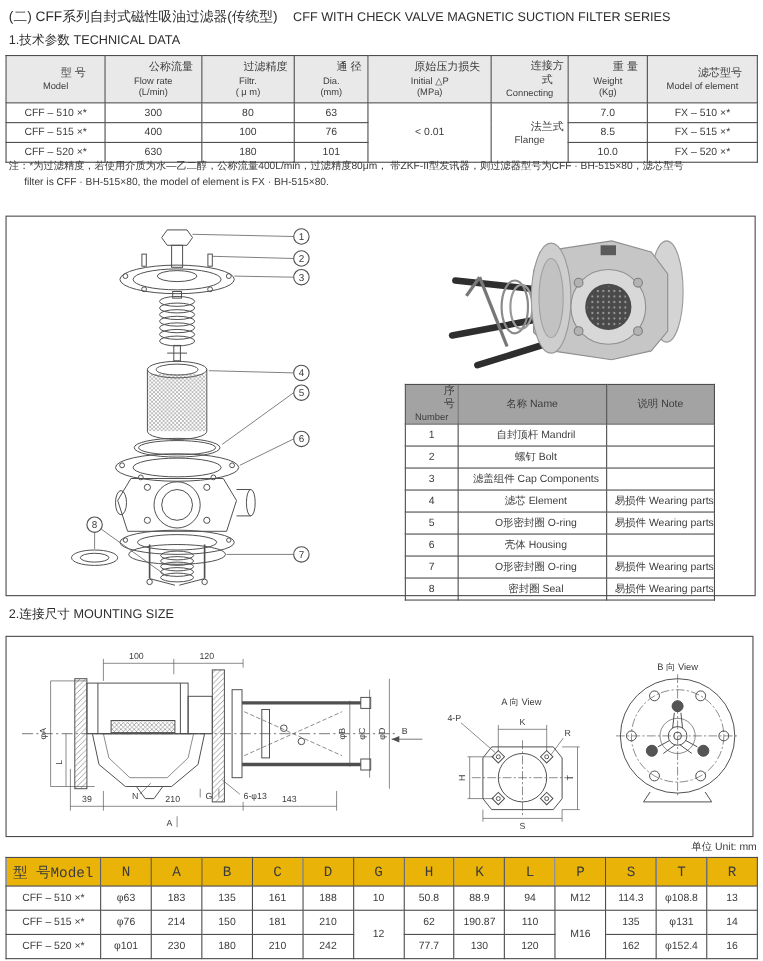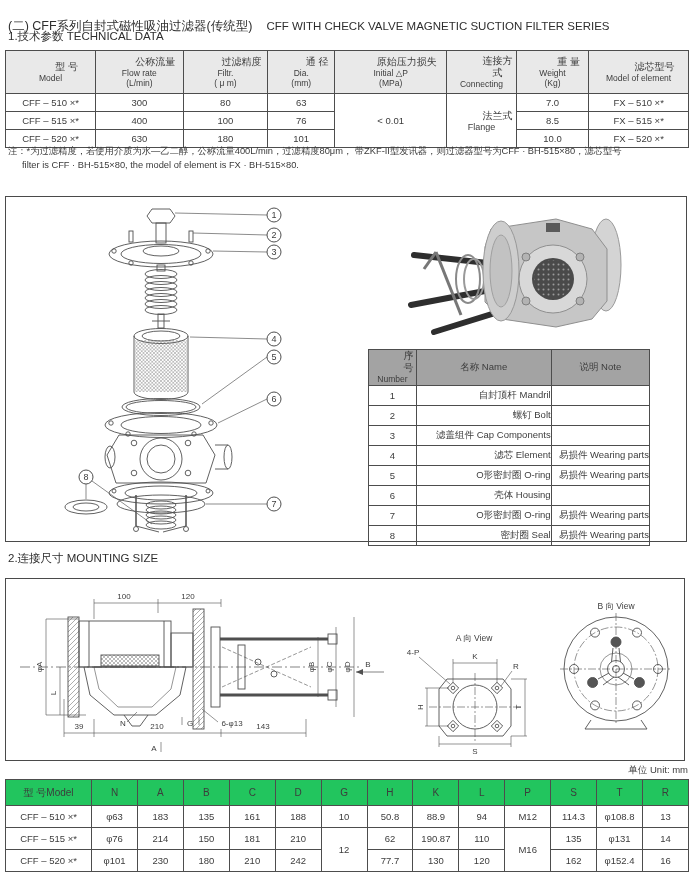--- a/index.html
+++ b/index.html
@@ -1,42 +1,42 @@
 <!DOCTYPE html>
 <html><head>
 <meta charset="utf-8">
 <style>
   html,body{margin:0;padding:0;background:#ffffff;}
   .page{position:relative;width:694px;height:874px;background:#fff;
         font-family:"Liberation Sans",sans-serif;color:#3c3c3c;overflow:hidden;}
-  .header{position:absolute;left:8px;top:16px;white-space:nowrap;}
+  .header{position:absolute;left:8px;top:6px;white-space:nowrap;}
   .t-cn{font-size:12.5px;color:#2e2e2e;}
   .t-en{font-size:11.5px;margin-left:14px;color:#2e2e2e;}
   .sec{position:absolute;left:8px;font-size:11.5px;color:#2e2e2e;text-align:center;}
   #sec1{top:29px;} #sec2{top:551px;}
   table{border-collapse:collapse;position:absolute;table-layout:fixed;}
   th,td{border:1px solid #4d4d4d;text-align:center;padding:0;overflow:hidden;}
   .tech{left:5px;top:50px;width:684px;}
   .tech th{background:#e9e9e9;font-weight:normal;height:40px;padding:1px 0;}
   .tech td{font-size:9.5px;height:17px;}
   .hcn{font-size:10px;line-height:12px;margin-left:32px;}
   .hen{font-size:8.5px;line-height:10.5px;}
   .note{position:absolute;left:8px;top:145px;width:684px;font-size:9.3px;line-height:13.8px;color:#3a3a3a;}
   .note .ind{padding-left:14px;}
   .bigbox{position:absolute;left:5px;top:196px;width:680px;height:344px;border:1.5px solid #4a4a4a;}
   .exploded{position:absolute;left:50px;top:2px;}
   .photo{position:absolute;left:400px;top:10px;}
   .parts{left:362px;top:152px;width:282px;}
   .parts th{background:#a3a3a3;font-weight:normal;height:30px;font-size:9.5px;}
   .parts td{height:19px;font-size:9.5px;}
-  .parts td.name,.parts td.pnote{text-align:right;padding-left:7px;}
+  .parts td.name,.parts td.pnote{text-align:center;padding-left:7px;}
   .mountbox{position:absolute;left:5px;top:578px;width:678px;height:181px;border:1.5px solid #4a4a4a;}
   .unit{position:absolute;right:6px;top:764px;font-size:9.5px;}
   .dims{left:5px;top:779px;width:684px;}
-  .dims th{background:#22c55e;font-weight:normal;height:25px;font-size:10px;}
+  .dims th{background:#eab308;font-weight:normal;height:25px;font-size:13px;font-family:Liberation Mono, monospace;}
   .dims td{height:21px;font-size:9.5px;}
   svg text{font-family:"Liberation Sans",sans-serif;}
   .dimtext{font-size:8px;fill:#3c3c3c;text-anchor:middle;}
   .vtitle{font-size:8.5px;fill:#3c3c3c;text-anchor:middle;}
   .cotext{font-size:9px;fill:#3c3c3c;text-anchor:middle;}
 </style>
 </head>
 <body>
 
 <div class="page">

